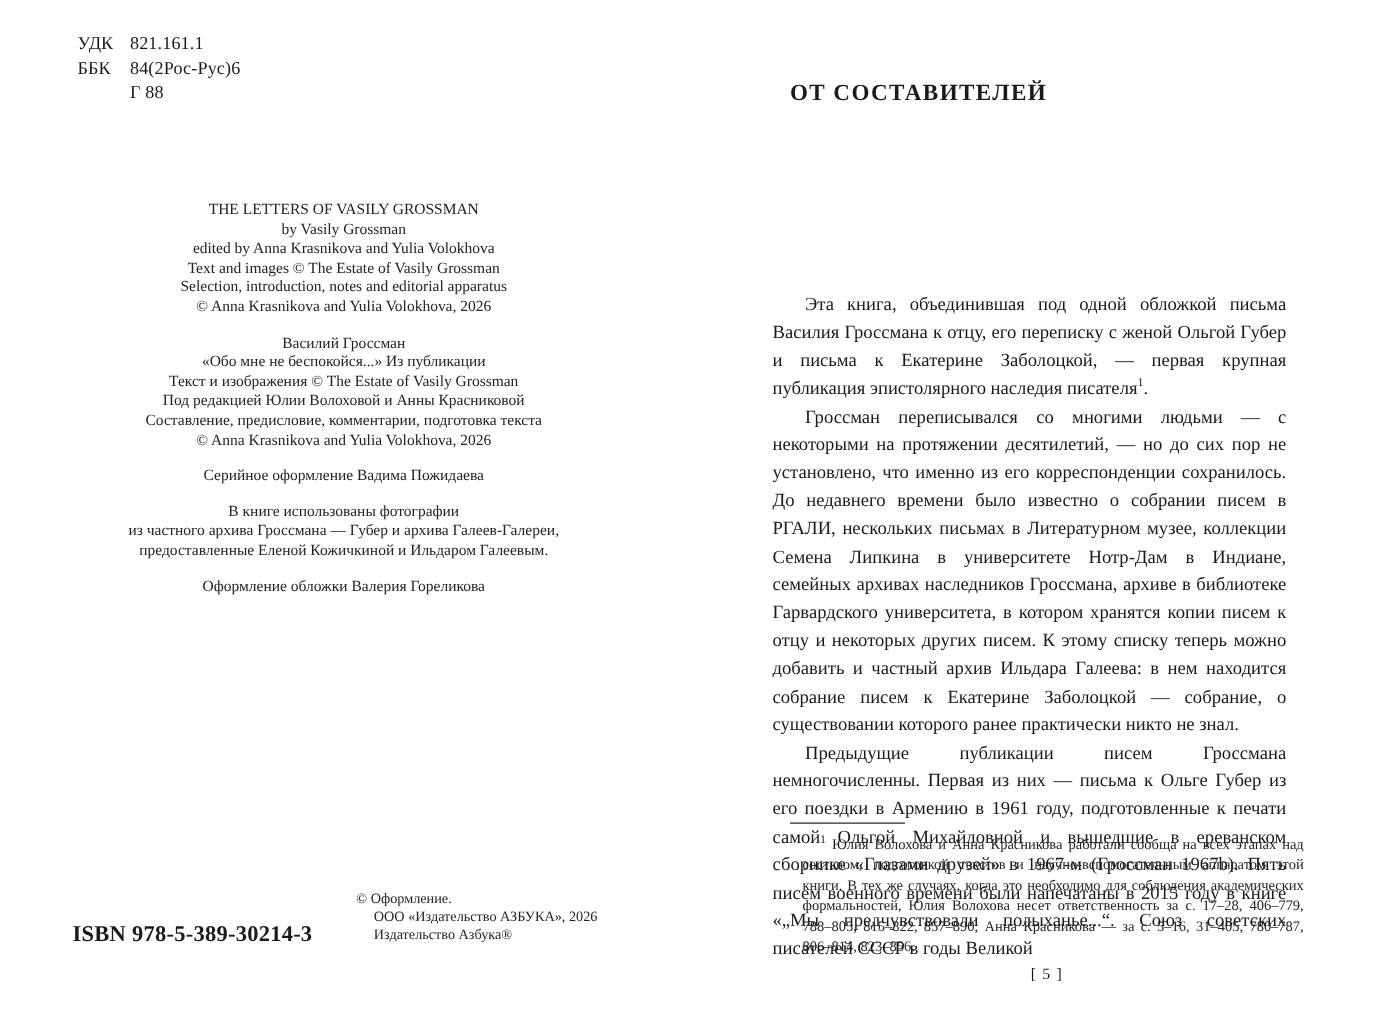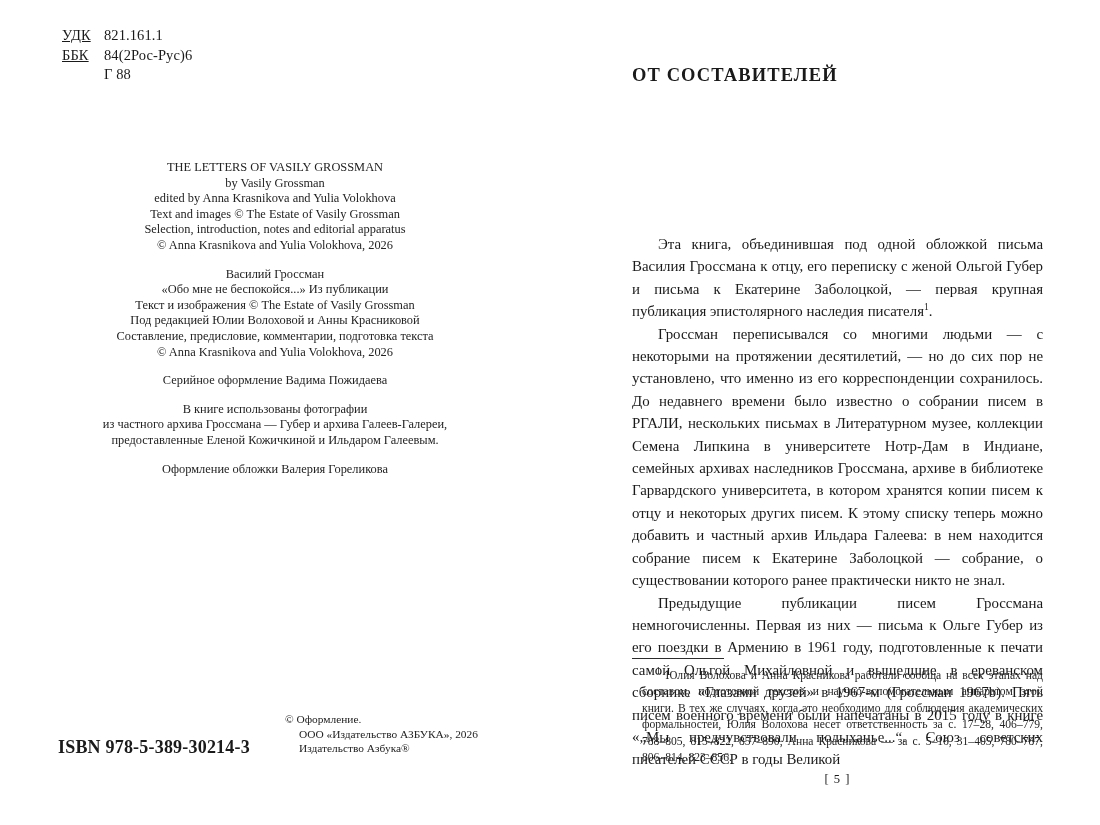--- a/index.html
+++ b/index.html
@@ -35,21 +35,20 @@
     top: 26px;
     font-size: 14.5px;
     line-height: 19.5px;
     letter-spacing: 0.1px;
     white-space: nowrap;
   }
   .udk-row { display: block; }
   .udk-label {
     display: inline-block;
     width: 42px;
-    text-decoration: underline;
   }
   .udk-row.indent .udk-value { margin-left: 42px; }
 
   .imprint {
     position: absolute;
     left: 75px;
     width: 400px;
     top: 160px;
     text-align: center;
     font-size: 12.4px;
@@ -88,21 +87,21 @@
     width: 411px;
     top: 65px;
     text-align: left;
     font-size: 18.5px;
     font-weight: bold;
     letter-spacing: 1.1px;
     white-space: nowrap;
   }
   .body-col {
     position: absolute;
-    left: 82px;
+    left: 68px;
     width: 411px;
     top: 233px;
     font-size: 14.9px;
     line-height: 22.4px;
     text-align: justify;
     text-justify: inter-word;
     hyphens: manual;
     font-family: Liberation Serif, serif;
   }
   .body-col p {

